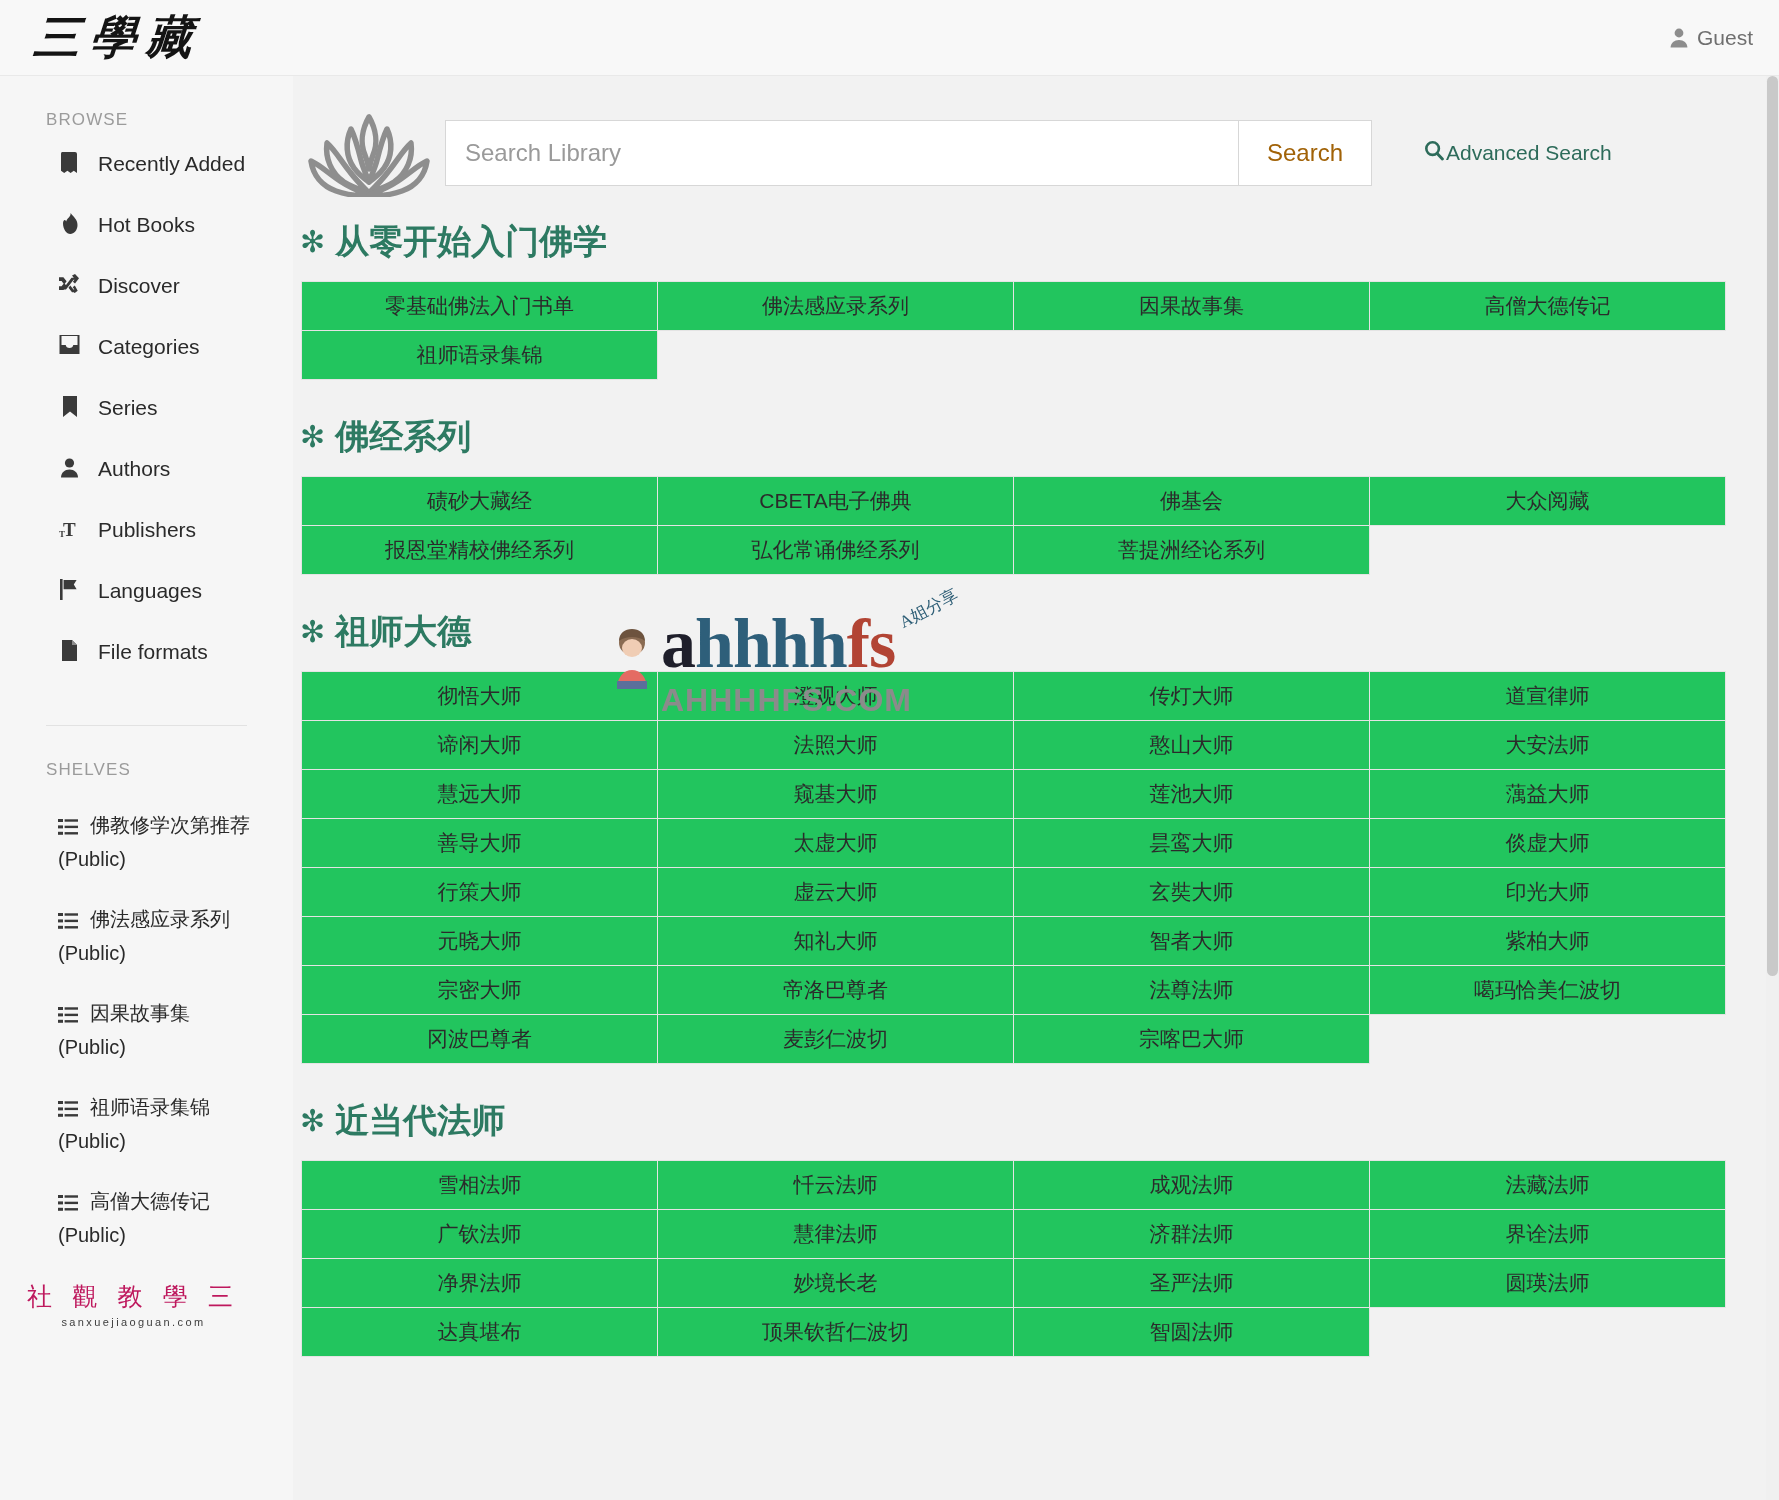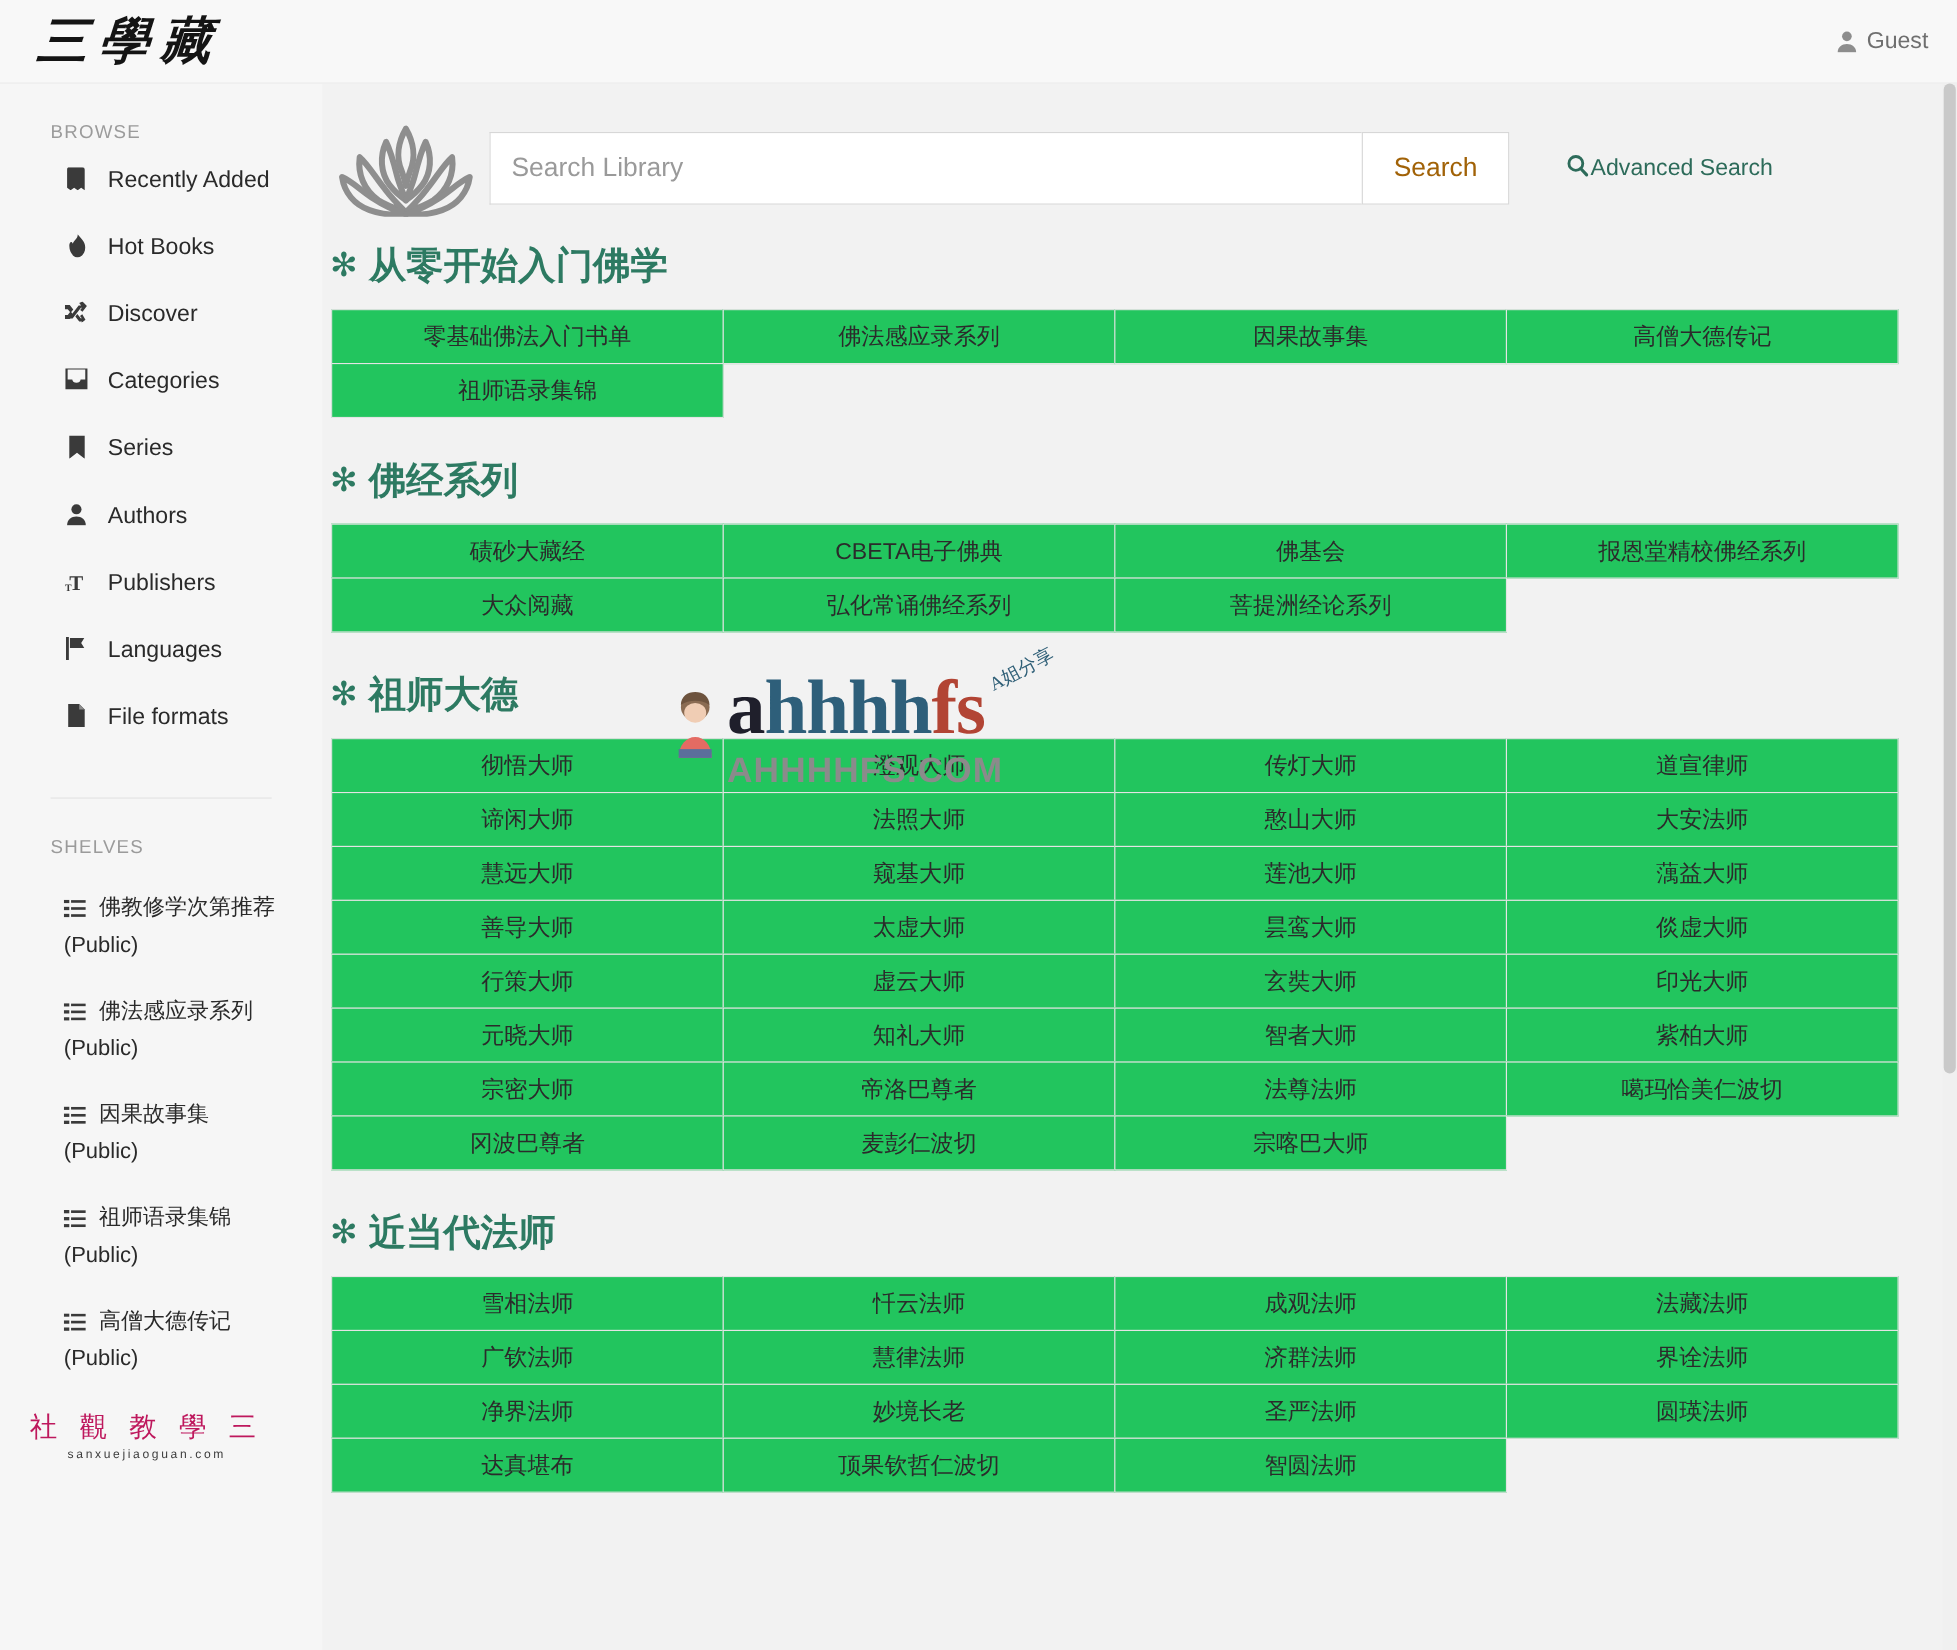--- a/index.html
+++ b/index.html
@@ -416,22 +416,22 @@
 
       <div class="section sec-gap">
         <div class="section-title">
           <span class="ast">✻</span>
           <span>佛经系列</span>
         </div>
         <div class="grid">
           <div class="cell">碛砂大藏经</div>
           <div class="cell">CBETA电子佛典</div>
           <div class="cell">佛基会</div>
+          <div class="cell">大众阅藏</div>
           <div class="cell">报恩堂精校佛经系列</div>
-          <div class="cell">大众阅藏</div>
           <div class="cell">弘化常诵佛经系列</div>
           <div class="cell">菩提洲经论系列</div>
         </div>
       </div>
 
       <div class="section sec-gap">
         <div class="section-title">
           <span class="ast">✻</span>
           <span>祖师大德</span>
         </div>

